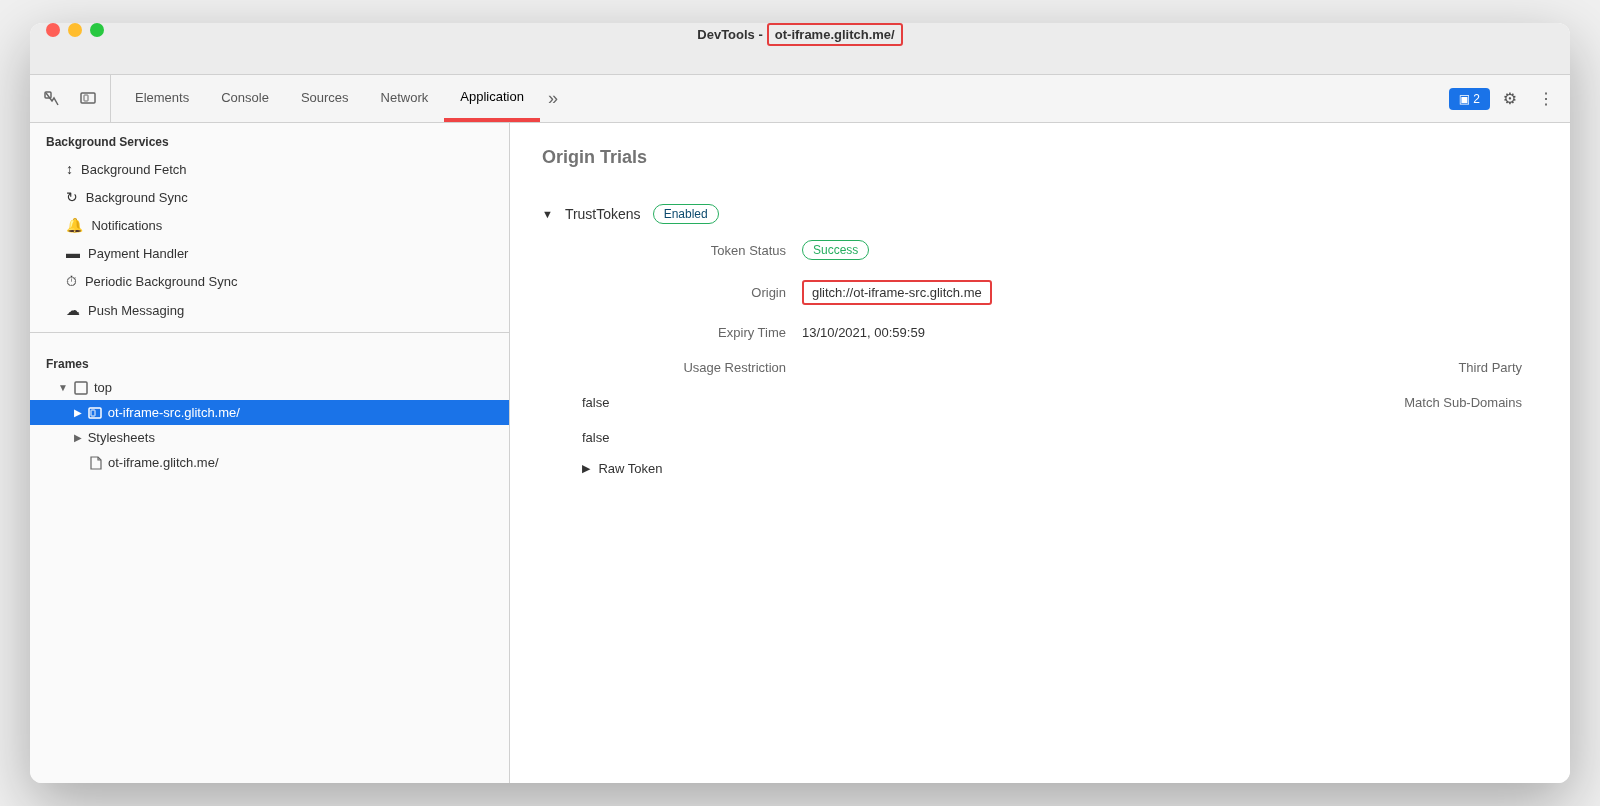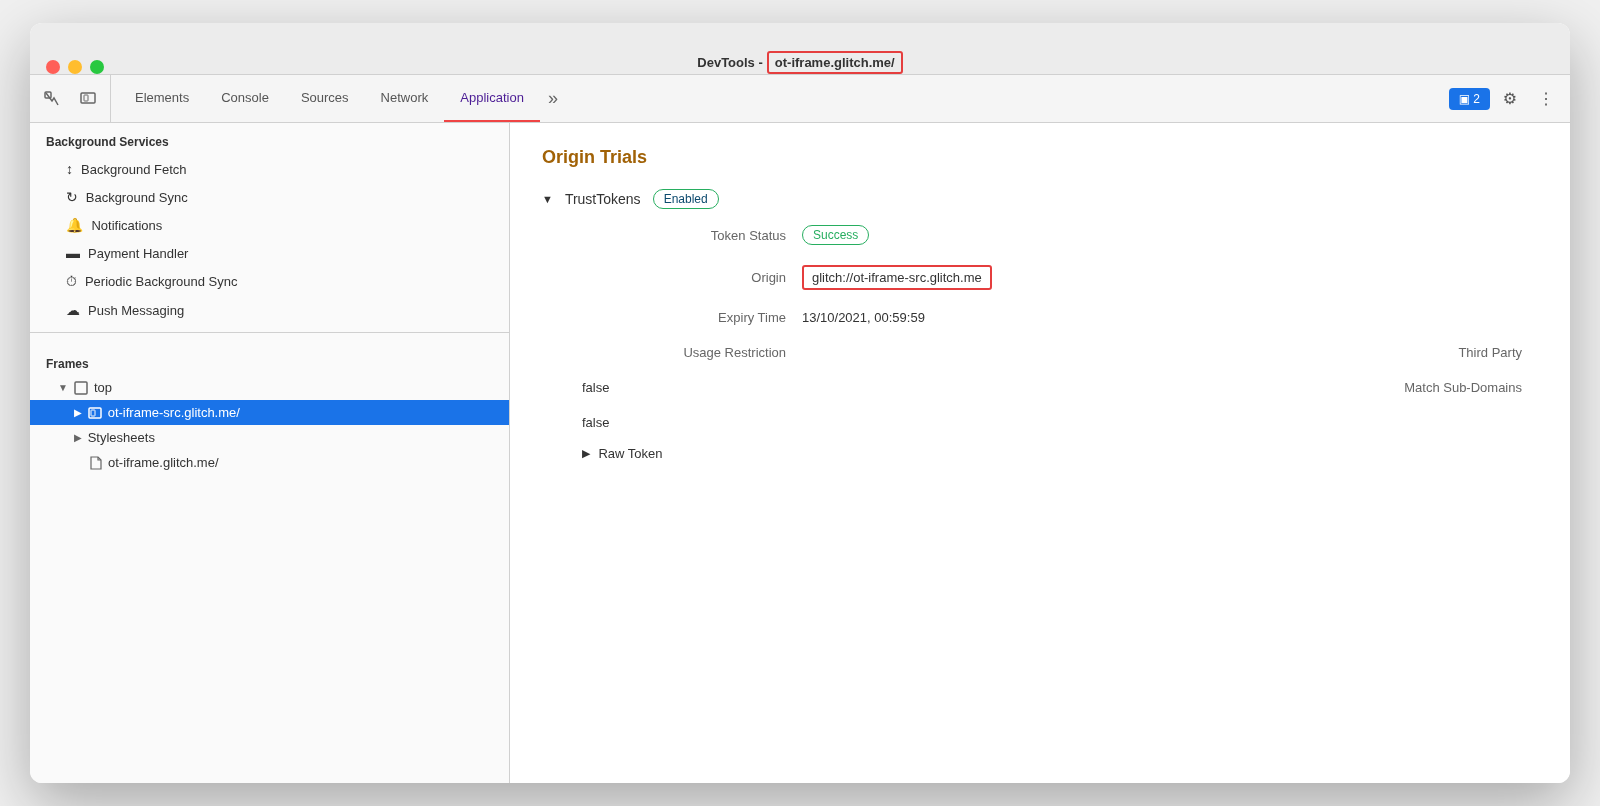--- a/index.html
+++ b/index.html
@@ -22,21 +22,21 @@
       overflow: hidden;
       display: flex;
       flex-direction: column;
     }
 
     
     .title-bar {
       background: #ececec;
       height: 52px;
       display: flex;
-      align-items: flex-end;
+      align-items: flex-start;
       justify-content: center;
       position: relative;
       border-bottom: 1px solid #d0d0d0;
       flex-shrink: 0;
     }
     .traffic-lights {
       position: absolute;
       left: 16px;
       display: flex;
       gap: 8px;
@@ -105,22 +105,22 @@
       align-items: center;
       padding: 0 16px;
       cursor: pointer;
       color: #555;
       font-size: 13px;
       white-space: nowrap;
       position: relative;
       border-bottom: 2px solid transparent;
     }
     .tab-item.active {
-      color: #4c1d95;
-      border-bottom: 2px solid #ef4444;
+      color: #000000;
+      border-bottom: 4px solid #ef4444;
     }
     .tab-more {
       display: flex;
       align-items: center;
       padding: 0 8px;
       cursor: pointer;
       color: #666;
       font-size: 18px;
     }
     .tab-bar-right {
@@ -234,22 +234,22 @@
     .content-area {
       flex: 1;
       padding: 24px 32px;
       overflow-y: auto;
       background: white;
     }
 
     .content-title {
       font-size: 18px;
       font-weight: 700;
-      color: #a16207;
-      margin-bottom: 21px;
+      color: #737373;
+      margin-bottom: 36px;
     }
 
     .trial-section {
       margin-bottom: 16px;
     }
 
     .trial-header {
       display: flex;
       align-items: center;
       gap: 12px;

